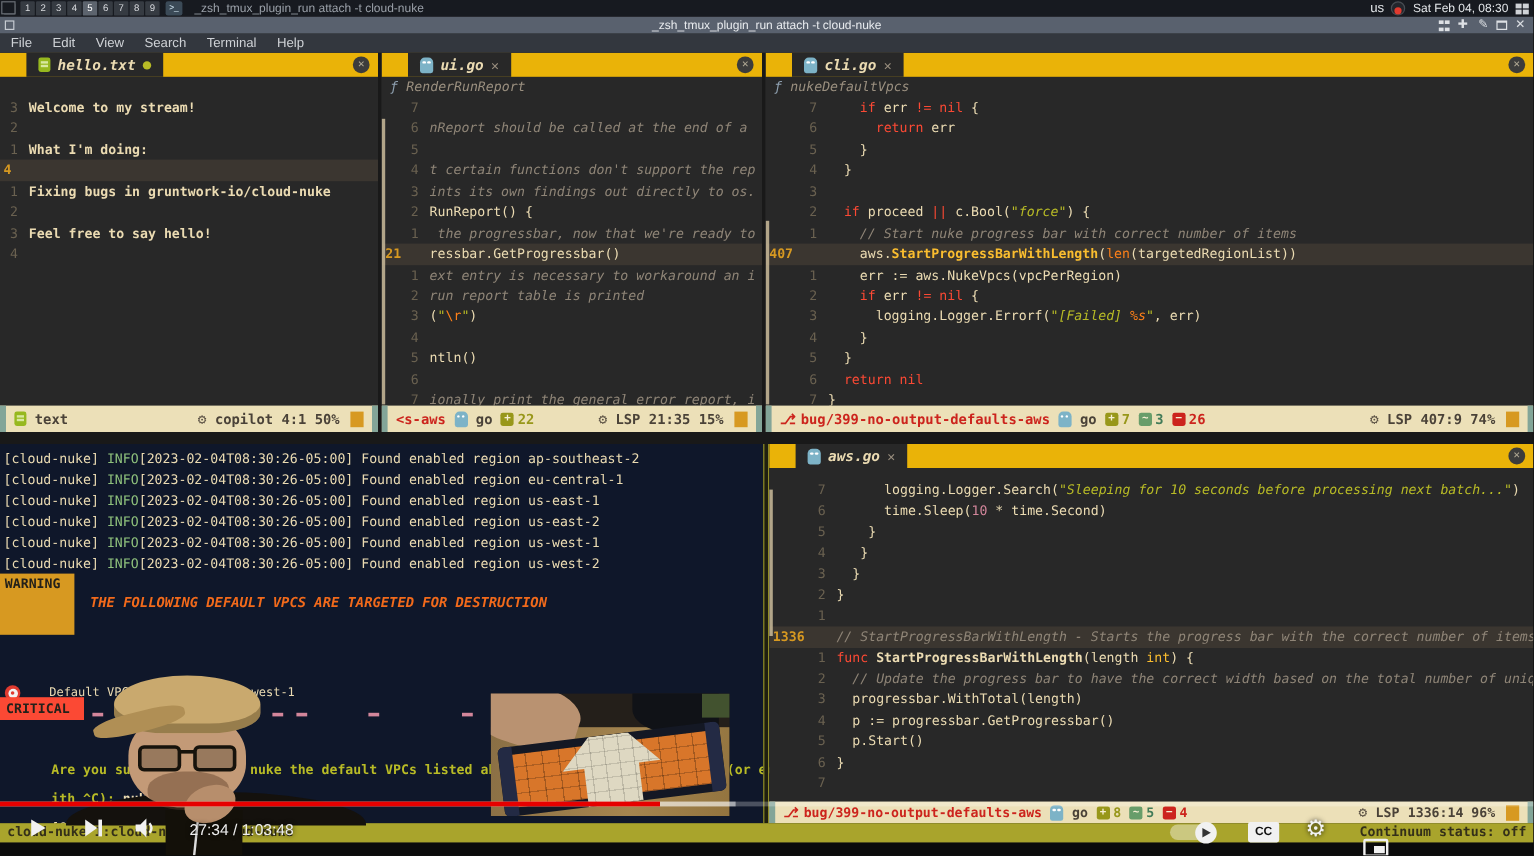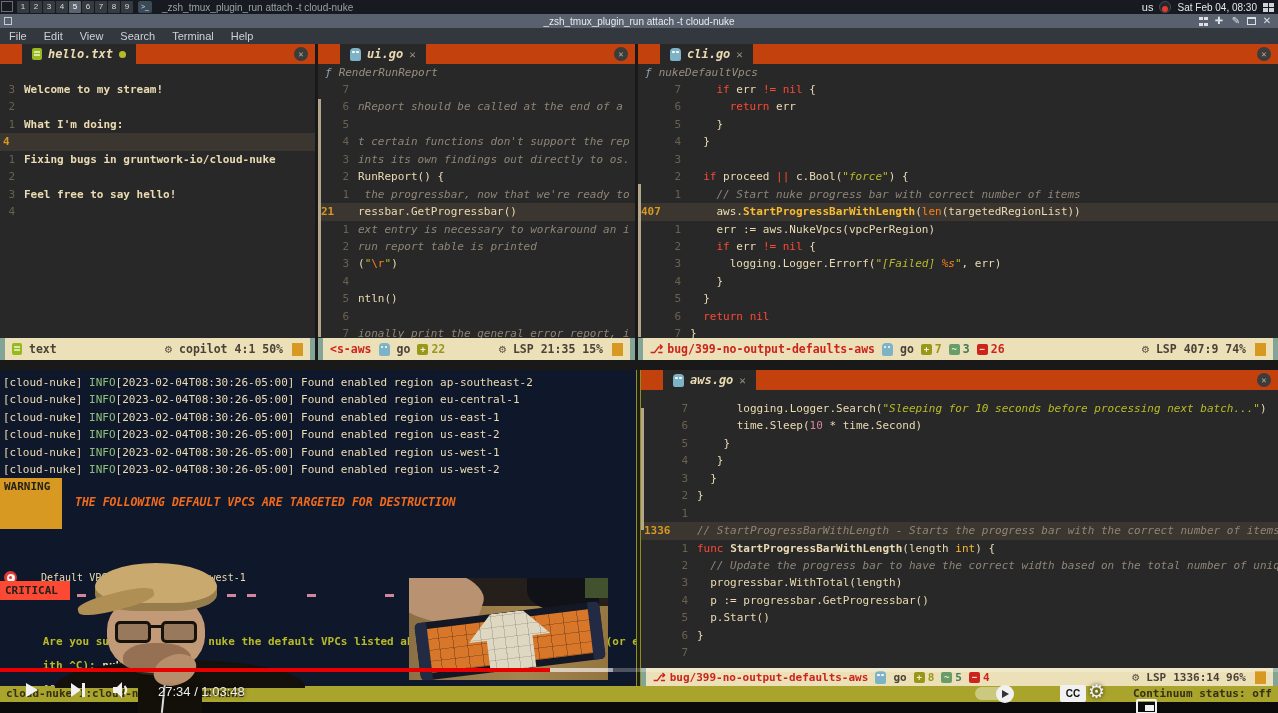--- a/index.html
+++ b/index.html
@@ -50,21 +50,21 @@
   .pane-ui    { left:318px; top:44px; width:317px; height:316px; }
   .pane-cli   { left:638px; top:44px; width:640px; height:316px; }
   .pane-aws   { left:641px; top:370px; width:637px; height:316px; }
   .vdiv1 { position:absolute; left:315px; top:44px; width:3px; height:316px; background:#191919; }
   .vdiv2 { position:absolute; left:635px; top:44px; width:3px; height:316px; background:#191919; }
   .hdiv  { position:absolute; left:0; top:360px; width:1278px; height:10px; background:#191919; }
   .vdiv3 { position:absolute; left:636px; top:370px; width:5px; height:316px; background:#20200f;
            border-left:1px solid #8f8d28; border-right:1px solid #8f8d28; }
   .scrollstrip { position:absolute; width:3px; background:#d5c4a1; opacity:.8; z-index:1; }
 
-  .tabbar { position:absolute; left:0; right:0; top:0; height:20px; background:#c2410c; display:flex; align-items:flex-start; }
+  .tabbar { position:absolute; left:0; right:0; top:0; height:20px; background:#eab308; display:flex; align-items:flex-start; }
   .tab { margin-left:22px; height:20px; display:flex; align-items:center; gap:6px; padding:0 10px;
          background:#282828; font-size:12px; font-weight:700; font-style:italic; color:#ebdbb2; }
   .tabclose-x { color:#9a8f7f; font-size:11px; font-style:normal; font-weight:400; }
   .moddot { width:7px; height:7px; border-radius:50%; background:#b8bb26; }
   .paneclose { position:absolute; right:7px; top:3px; width:14px; height:14px; border-radius:50%;
                background:#3c3c3c; color:#b0a894; font-size:9px; line-height:14px; text-align:center; }
   .docicon { width:10px; height:12px; background:#97b81f; border-radius:2px; position:relative; }
   .docicon:before { content:""; position:absolute; left:2px; top:3px; width:6px; height:1.5px; background:#d8e8a0;
                     box-shadow:0 3px 0 #d8e8a0; }
   .goicon { width:11px; height:13px; background:#7db3c7; border-radius:4px 4px 2px 2px; position:relative; }
@@ -510,21 +510,21 @@
         <rect x="12" y="1" width="3" height="14" fill="#f1f1f1"></rect>
       </svg>
     <svg class="yt-ctl" style="left:112px; top:5px;" width="20" height="18" viewBox="0 0 20 18">
         <polygon points="1,6 5,6 10,1 10,17 5,12 1,12" fill="#f1f1f1"></polygon>
         <path d="M12.5 5 Q16 9 12.5 13" stroke="#f1f1f1" stroke-width="2" fill="none"></path>
       </svg>
     <span class="yt-ctl yt-time" style="left:158px; top:8px;">27:34 / 1:03:48</span>
     <div class="yt-ctl yt-auto" style="left:975px; top:11px;">
         <span class="knob"></span>
       </div>
-    <div class="yt-ctl yt-cc" style="left:1040px; top:9px;margin-left:20px;">CC</div>
+    <div class="yt-ctl yt-cc" style="left:1040px; top:9px;">CC</div>
     <span class="yt-ctl yt-gear" style="left:1088px; top:6px;">⚙</span>
     <div class="yt-ctl yt-mini" style="left:1136px; top:10px;">
         <i></i>
       </div>
 
   </div>
 
 </div>
 
 </body></html>

